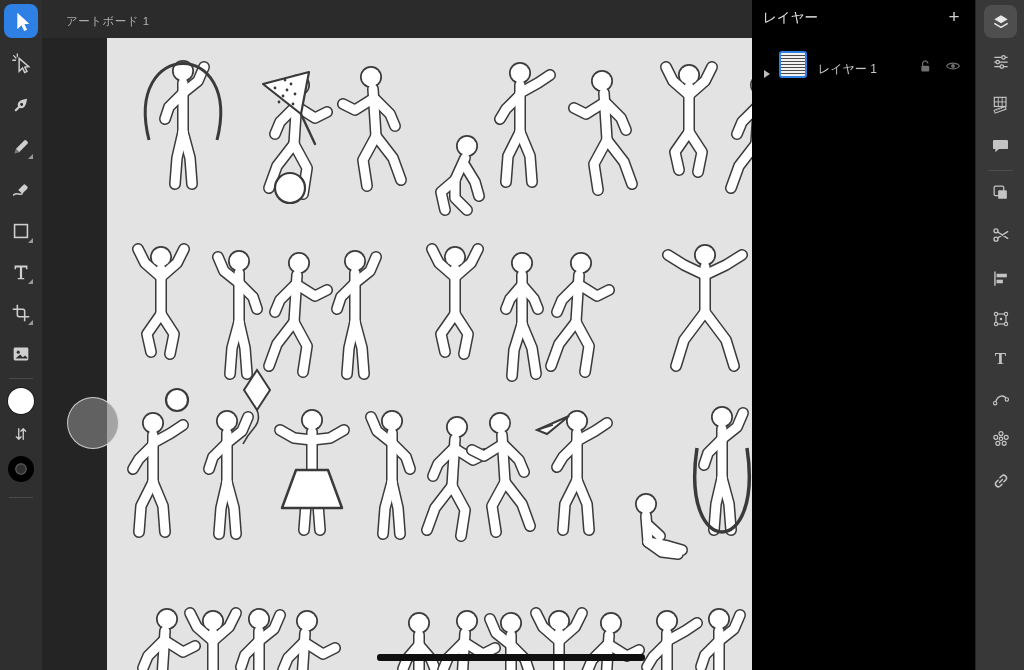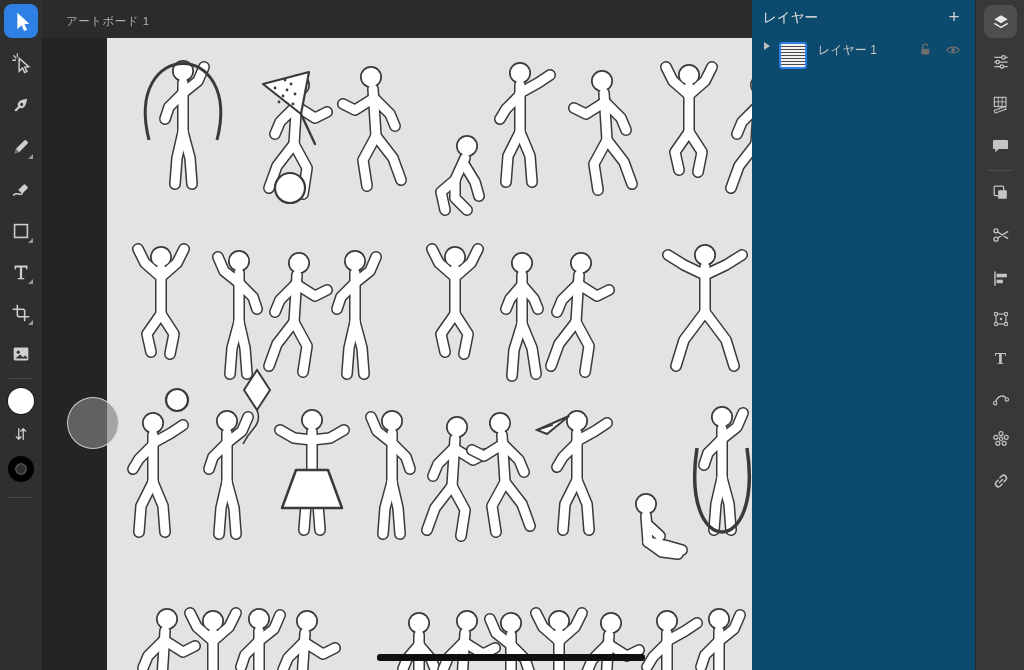--- a/index.html
+++ b/index.html
@@ -27,26 +27,26 @@
   #stroke-swatch { position:absolute; left:8px; top:456px; width:26px; height:26px; border-radius:50%;
                    border:7px solid #000; background:transparent; box-shadow:inset 0 0 0 1.5px #555; }
 
   
   #canvas-region { left:42px; top:38px; width:710px; height:632px; background:#242424; }
   #artboard { left:107px; top:38px; width:645px; height:720px; background:#e3e3e3; overflow:hidden; z-index:1; }
   #touch-shortcut { left:67px; top:397px; width:52px; height:52px; border-radius:50%;
     background:rgba(130,130,130,.65); border:1.5px solid rgba(225,225,225,.85); z-index:4; }
 
   
-  #layers-panel { left:752px; top:0; width:223px; height:670px; background:#0c4a6e; z-index:6; }
+  #layers-panel { left:752px; top:0; width:223px; height:670px; background:#000000; z-index:6; }
   #layers-header { position:relative; height:34px; }
   #layers-title { position:absolute; left:11px; top:9px; font-size:13.5px; color:#e2e2e2; }
   #add-layer-btn { position:absolute; right:9px; top:5px; width:24px; height:24px; color:#cdcdcd;
     font-size:19px; font-weight:300; display:flex; align-items:center; justify-content:center; }
-  .layer-row { position:absolute; left:0; width:223px; height:36px; display:flex; align-items:flex-start; }
+  .layer-row { position:absolute; left:0; width:223px; height:36px; display:flex; align-items:flex-end; }
   .disclosure { width:0; height:0; border-left:6px solid #bdbdbd; border-top:4.5px solid transparent;
     border-bottom:4.5px solid transparent; margin-left:12px; }
   .layer-thumb { width:28px; height:27px; margin-left:9px; border-radius:3px; }
   .thumb-art { background:repeating-linear-gradient(180deg,#f2f2f2 0 2px,#4a4a4a 2px 3px);
     border:2px solid #2f80e4; }
   .thumb-empty { background:#ededed; border:1px solid #111;
     box-shadow:inset 0 4px 0 #1a1a1a, inset 0 -4px 0 #1a1a1a; }
   .layer-name { margin-left:11px; font-size:12px; color:#c6c6c6; flex:1; }
   .layer-lock { margin-right:12px; color:#6f6f6f; }
   .layer-eye { margin-right:14px; color:#6f6f6f; }

